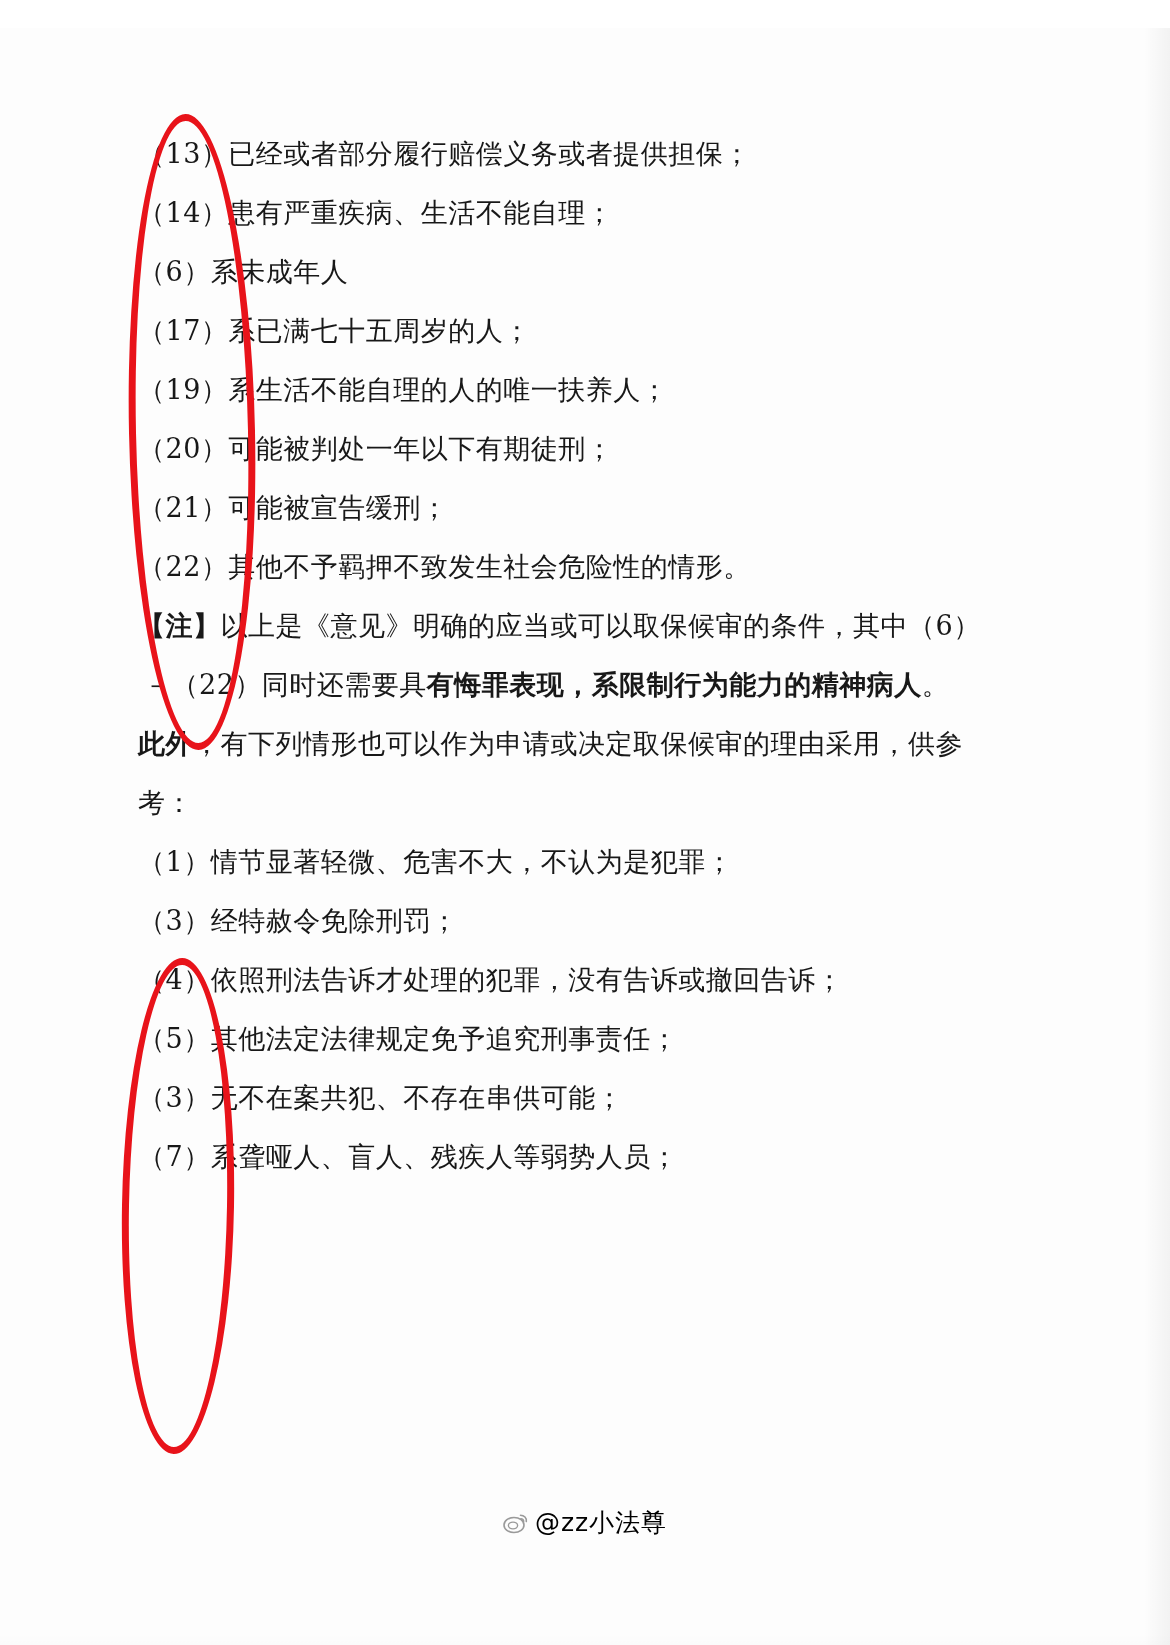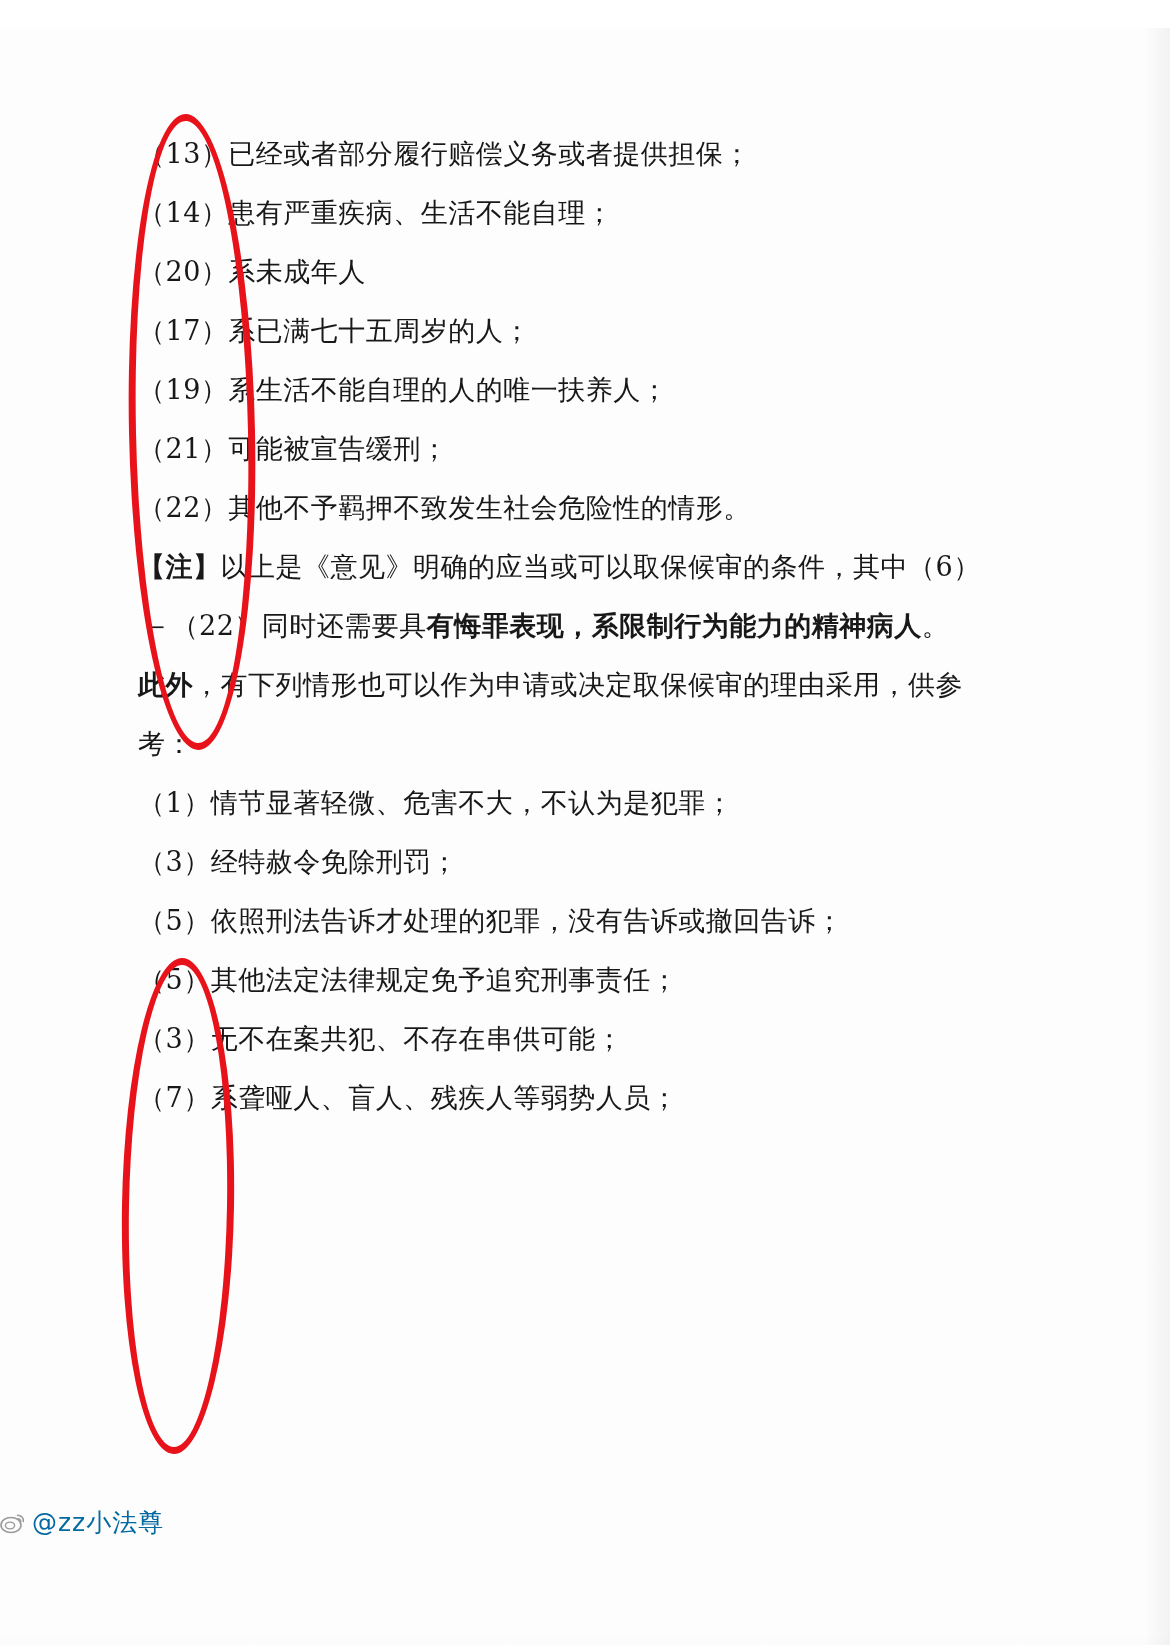--- a/index.html
+++ b/index.html
@@ -85,63 +85,65 @@
     width: 98px;
     height: 482px;
     transform: rotate(1deg);
   }
 
   .watermark {
     position: absolute;
     left: 0;
     top: 1478px;
     width: 100%;
+    text-align: center;
     font-size: 25px;
-    color: #0369a1;
+    color: #000000;
     font-family: "DejaVu Sans", "Liberation Sans", sans-serif;
     letter-spacing: 1px;
   }
   .watermark .wb-icon {
     display: inline-block;
     width: 26px;
     height: 22px;
     vertical-align: -3px;
     margin-right: 6px;
   }
 </style>
 </head>
 <body>
 
 <div id="page">
 
   <div class="content">
 
     <div class="line">（13）已经或者部分履行赔偿义务或者提供担保；</div>
     <div class="line">（14）患有严重疾病、生活不能自理；</div>
-    <div class="line">（20）系未成年人</div>
+    <div class="line">（6）系未成年人</div>
     <div class="line">（17）系已满七十五周岁的人；</div>
     <div class="line">（19）系生活不能自理的人的唯一扶养人；</div>
+    <div class="line">（20）可能被判处一年以下有期徒刑；</div>
     <div class="line">（21）可能被宣告缓刑；</div>
     <div class="line">（22）其他不予羁押不致发生社会危险性的情形。</div>
 
     <div class="line">
       <span class="b">【注】</span><span>以上是《意见》明确的应当或可以取保候审的条件，其中（6）</span>
     </div>
     <div class="line note-line-2">
       <span>－（22）同时还需要具</span><span class="b">有悔罪表现，系限制行为能力的精神病人</span><span>。</span>
     </div>
 
     <div class="line">
       <span class="b">此外</span><span>，有下列情形也可以作为申请或决定取保候审的理由采用，供参</span>
     </div>
     <div class="line">考：</div>
 
     <div class="line">（1）情节显著轻微、危害不大，不认为是犯罪；</div>
     <div class="line">（3）经特赦令免除刑罚；</div>
-    <div class="line">（5）依照刑法告诉才处理的犯罪，没有告诉或撤回告诉；</div>
+    <div class="line">（4）依照刑法告诉才处理的犯罪，没有告诉或撤回告诉；</div>
     <div class="line">（5）其他法定法律规定免予追究刑事责任；</div>
     <div class="line">（3）无不在案共犯、不存在串供可能；</div>
     <div class="line">（7）系聋哑人、盲人、残疾人等弱势人员；</div>
 
   </div>
 
   <div class="ellipse" id="ellipse-top"></div>
   <div class="ellipse" id="ellipse-bottom"></div>
 
   <div class="watermark">

